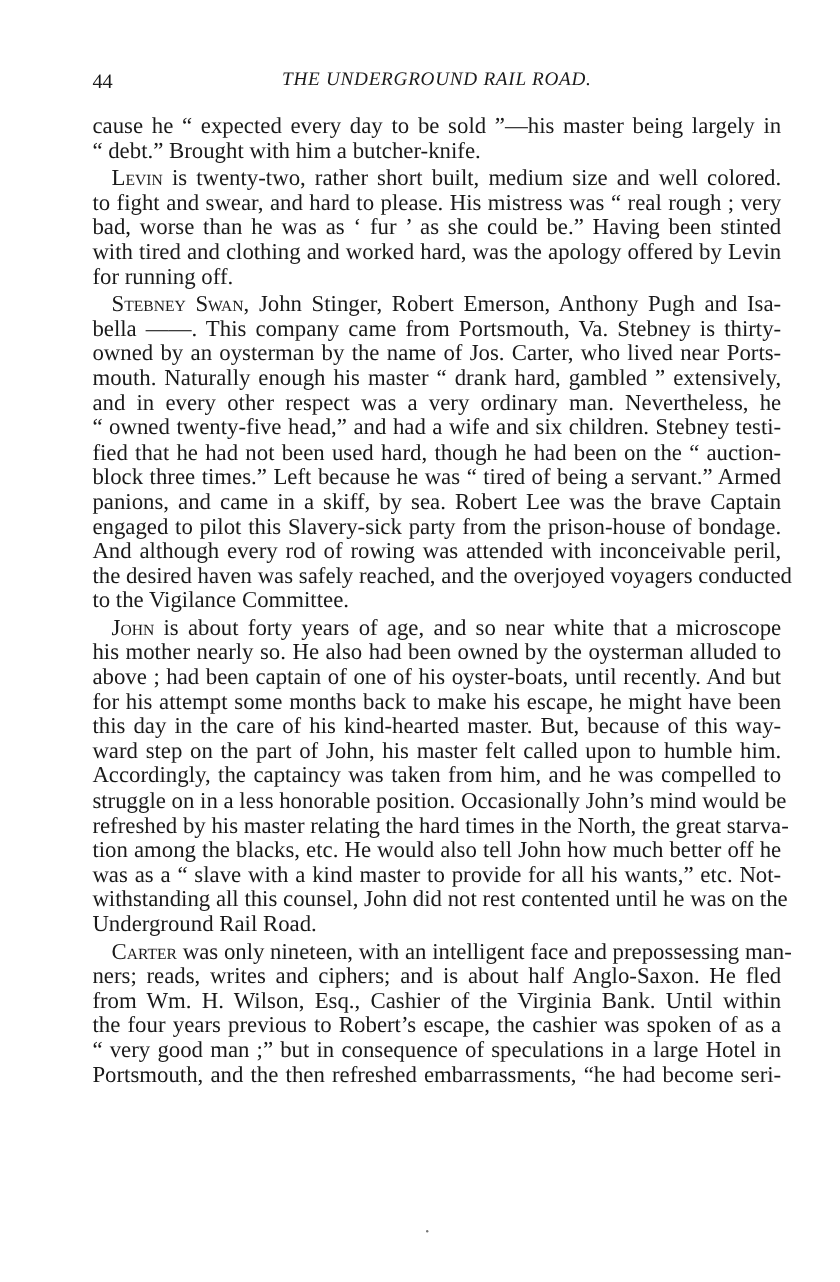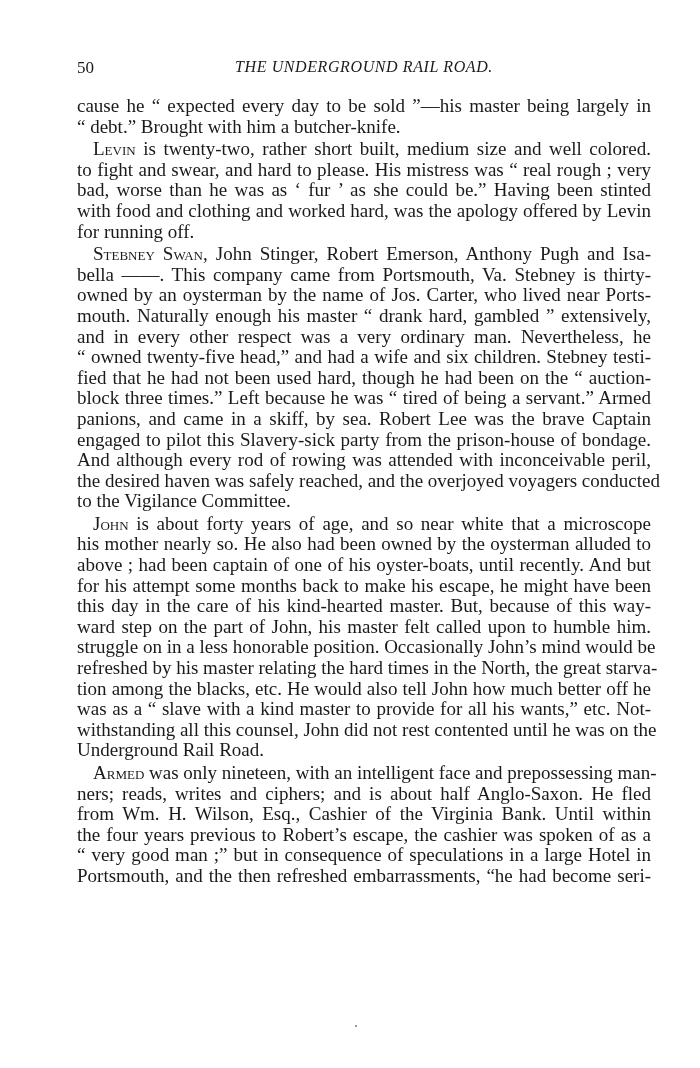--- a/index.html
+++ b/index.html
@@ -17,37 +17,37 @@
   .line.indent { padding-left: 16px; }
   .para-gap { height: 2px; }
   .sc { font-variant: small-caps; }
   .footer-dot { position: absolute; left: 355px; top: 1025px; width: 2px; height: 2px; background: #777; border-radius: 1px; }
 </style>
 </head>
 <body>
 
 <div class="page">
   <div class="header">
-    <span class="page-number">50</span>
+    <span class="page-number">44</span>
     <span class="running-head">THE UNDERGROUND RAIL ROAD.</span>
   </div>
 
   <div class="body">
 
     <div>
       <span class="line">cause he “ expected every day to be sold ”—his master being largely in</span>
       <span class="line last">“ debt.”  Brought with him a butcher-knife.</span>
     </div>
     <div class="para-gap"></div>
 
     <div>
       <span class="line indent"><span class="sc">Levin</span><span> is twenty-two, rather short built, medium size and well colored.</span></span>
       <span class="line">to fight and swear, and hard to please.  His mistress was “ real rough ; very</span>
       <span class="line">bad, worse than he was as ‘ fur ’ as she could be.”  Having been stinted</span>
-      <span class="line">with food and clothing and worked hard, was the apology offered by Levin</span>
+      <span class="line">with tired and clothing and worked hard, was the apology offered by Levin</span>
       <span class="line last">for running off.</span>
     </div>
     <div class="para-gap"></div>
 
     <div>
       <span class="line indent"><span class="sc">Stebney Swan</span><span>, John Stinger, Robert Emerson, Anthony Pugh and Isa-</span></span>
       <span class="line">bella ——.  This company came from Portsmouth, Va.  Stebney is thirty-</span>
       <span class="line">owned by an oysterman by the name of Jos. Carter, who lived near Ports-</span>
       <span class="line">mouth.  Naturally enough his master “ drank hard, gambled ” extensively,</span>
       <span class="line">and in every other respect was a very ordinary man.  Nevertheless, he</span>
@@ -62,31 +62,32 @@
     </div>
     <div class="para-gap"></div>
 
     <div>
       <span class="line indent"><span class="sc">John</span><span> is about forty years of age, and so near white that a microscope</span></span>
       <span class="line">his mother nearly so.  He also had been owned by the oysterman alluded to</span>
       <span class="line">above ; had been captain of one of his oyster-boats, until recently.  And but</span>
       <span class="line">for his attempt some months back to make his escape, he might have been</span>
       <span class="line">this day in the care of his kind-hearted master.  But, because of this way-</span>
       <span class="line">ward step on the part of John, his master felt called upon to humble him.</span>
+      <span class="line">Accordingly, the captaincy was taken from him, and he was compelled to</span>
       <span class="line">struggle on in a less honorable position.  Occasionally John’s mind would be</span>
       <span class="line">refreshed by his master relating the hard times in the North, the great starva-</span>
       <span class="line">tion among the blacks, etc.  He would also tell John how much better off he</span>
       <span class="line">was as a “ slave with a kind master to provide for all his wants,” etc.  Not-</span>
       <span class="line">withstanding all this counsel, John did not rest contented until he was on the</span>
       <span class="line last">Underground Rail Road.</span>
     </div>
     <div class="para-gap"></div>
 
     <div>
-      <span class="line indent"><span class="sc">Armed</span><span> was only nineteen, with an intelligent face and prepossessing man-</span></span>
+      <span class="line indent"><span class="sc">Carter</span><span> was only nineteen, with an intelligent face and prepossessing man-</span></span>
       <span class="line">ners;  reads, writes and ciphers;  and is about half Anglo-Saxon.  He fled</span>
       <span class="line">from Wm. H. Wilson, Esq., Cashier of the Virginia Bank.  Until within</span>
       <span class="line">the four years previous to Robert’s escape, the cashier was spoken of as a</span>
       <span class="line">“ very good man ;” but in consequence of speculations in a large Hotel in</span>
       <span class="line">Portsmouth, and the then refreshed embarrassments, “he had become seri-</span>
     </div>
   </div>
 
   <div class="footer-dot"></div>
 </div>

